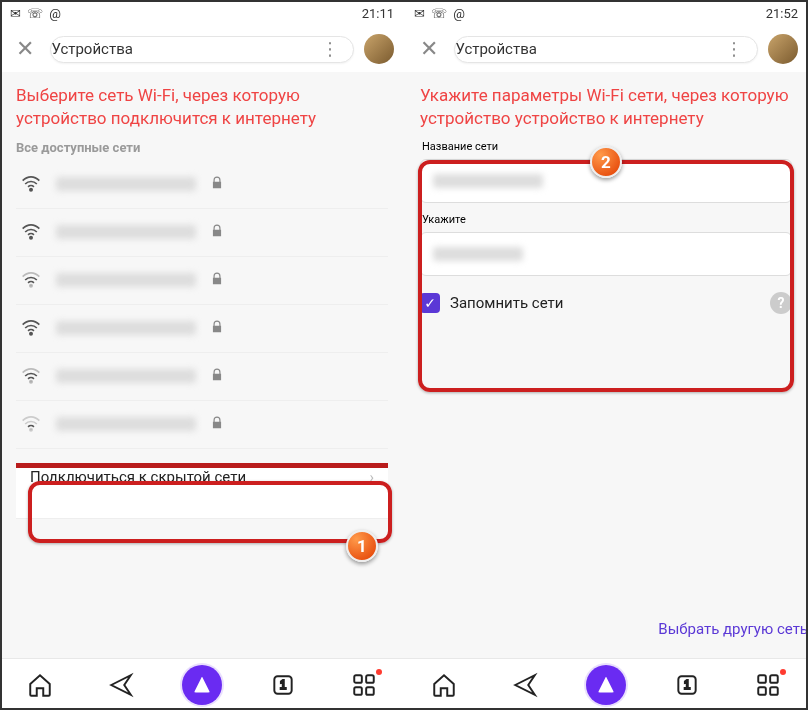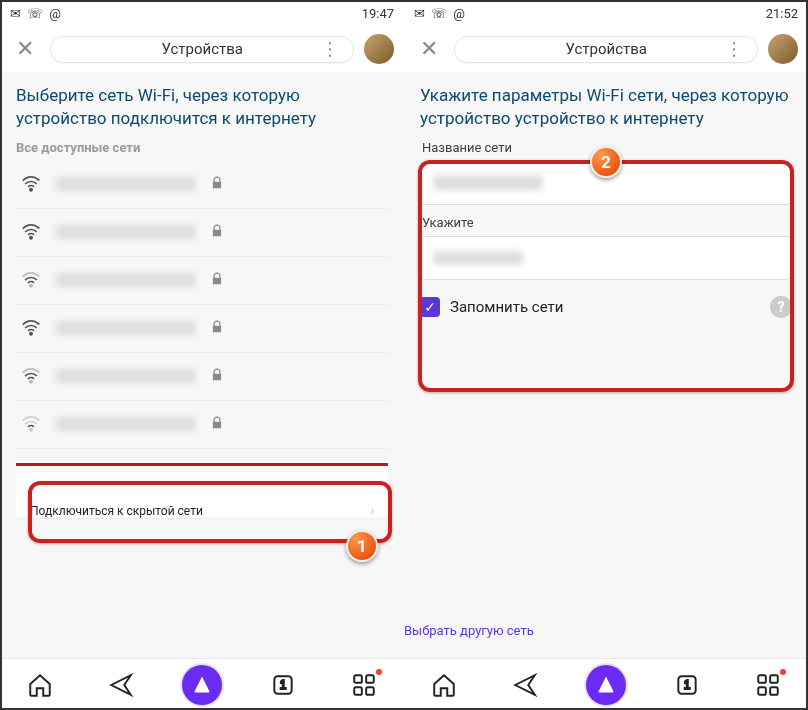--- a/index.html
+++ b/index.html
@@ -58,21 +58,20 @@
   }
   .pill {
     flex: 1;
     background: #fff;
     border: 1px solid #e5e5e5;
     box-shadow: 0 1px 2px rgba(0,0,0,0.05);
     border-radius: 22px;
     height: 27px;
     display: flex;
     align-items: center;
-    justify-content: center;
     position: relative;
     color: #333;
     font-size: 15px;
   }
   .pill .kebab {
     position: absolute;
     right: 14px;
     color: #888;
     font-size: 18px;
     line-height: 1;
@@ -84,21 +83,21 @@
   }
   
   .content {
     flex: 1;
     padding: 12px 16px 0 16px;
     overflow: hidden;
   }
   .heading {
     font-size: 17px;
     line-height: 1.35;
-    color: #0c4a6e;
+    color: #ef4444;
     margin-bottom: 10px;
   }
   .subheading {
     font-size: 13px;
     color: #9a9a9a;
     margin-bottom: 6px;
     font-weight: bold;
   }
   
   .wifi-list {
@@ -126,28 +125,28 @@
     border-radius: 3px;
     filter: blur(3px);
     max-width: 140px;
   }
   .lock-icon { color:#888; }
   .lock-icon svg { width:14px; height:14px; }
   
   .hidden-net {
     margin-top: 14px;
     background: #fff;
-    border-top: 3px solid #b91c1c;
+    border-top: 5px solid #b91c1c;
     border-bottom: 1px solid #eee;
     height: 56px;
     display:flex;
-    align-items:flex-end;
+    align-items:flex-start;
     justify-content:space-between;
     padding: 0 14px;
-    font-size: 12px;
+    font-size: 15px;
     color: #222;
     position: relative;
   }
   .chev { color:#bbb; }
   
   .callout-1 {
     position: absolute;
     border: 4px solid #cc1f1f;
     border-radius: 12px;
     pointer-events: none;
@@ -162,21 +161,21 @@
     box-shadow: 0 2px 4px rgba(0,0,0,0.4);
     color: #fff;
     font-weight: bold;
     font-size: 17px;
     display:flex;
     align-items:center;
     justify-content:center;
   }
   
   .form-block { margin-top: 4px; }
-  .field-label { font-size: 13px; color: #404040; margin: 10px 0 6px 2px; }
+  .field-label { font-size: 11px; color: #000000; margin: 10px 0 6px 2px; }
   .text-input {
     width: 100%;
     height: 44px;
     border: 1px solid #ddd;
     border-radius: 6px;
     background: #fff;
     padding: 0 12px;
     font-size: 15px;
     color: #333;
     display:flex;
@@ -207,23 +206,23 @@
     margin-left: auto;
     width: 22px; height:22px;
     border-radius:50%;
     background:#ccc;
     color:#fff;
     display:flex;align-items:center;justify-content:center;
     font-size:14px;
     font-weight:bold;
   }
   .bottom-link {
-    text-align:left;
+    text-align:right;
     color: #5b38d6;
-    font-size: 13px;
+    font-size: 15px;
     position:absolute;
     left:0; right:0;
     bottom: 72px;
   }
   
   .navbar {
     height: 52px;
     border-top: 1px solid #e8e8e8;
     background:#fff;
     display:flex;
@@ -258,21 +257,21 @@
 
 <div class="container">
 
   <div class="phone">
     <div class="status-bar">
       <div class="status-icons">
         <span>✉</span>
         <span>☏</span>
         <span>@</span>
       </div>
-      <span>19:47</span>
+      <span>21:11</span>
     </div>
     <div class="header">
       <div class="close-x">✕</div>
       <div class="pill">
         <span>Устройства</span>
         <span class="kebab">⋮</span>
       </div>
       <div class="avatar"></div>
     </div>
     <div class="content">

